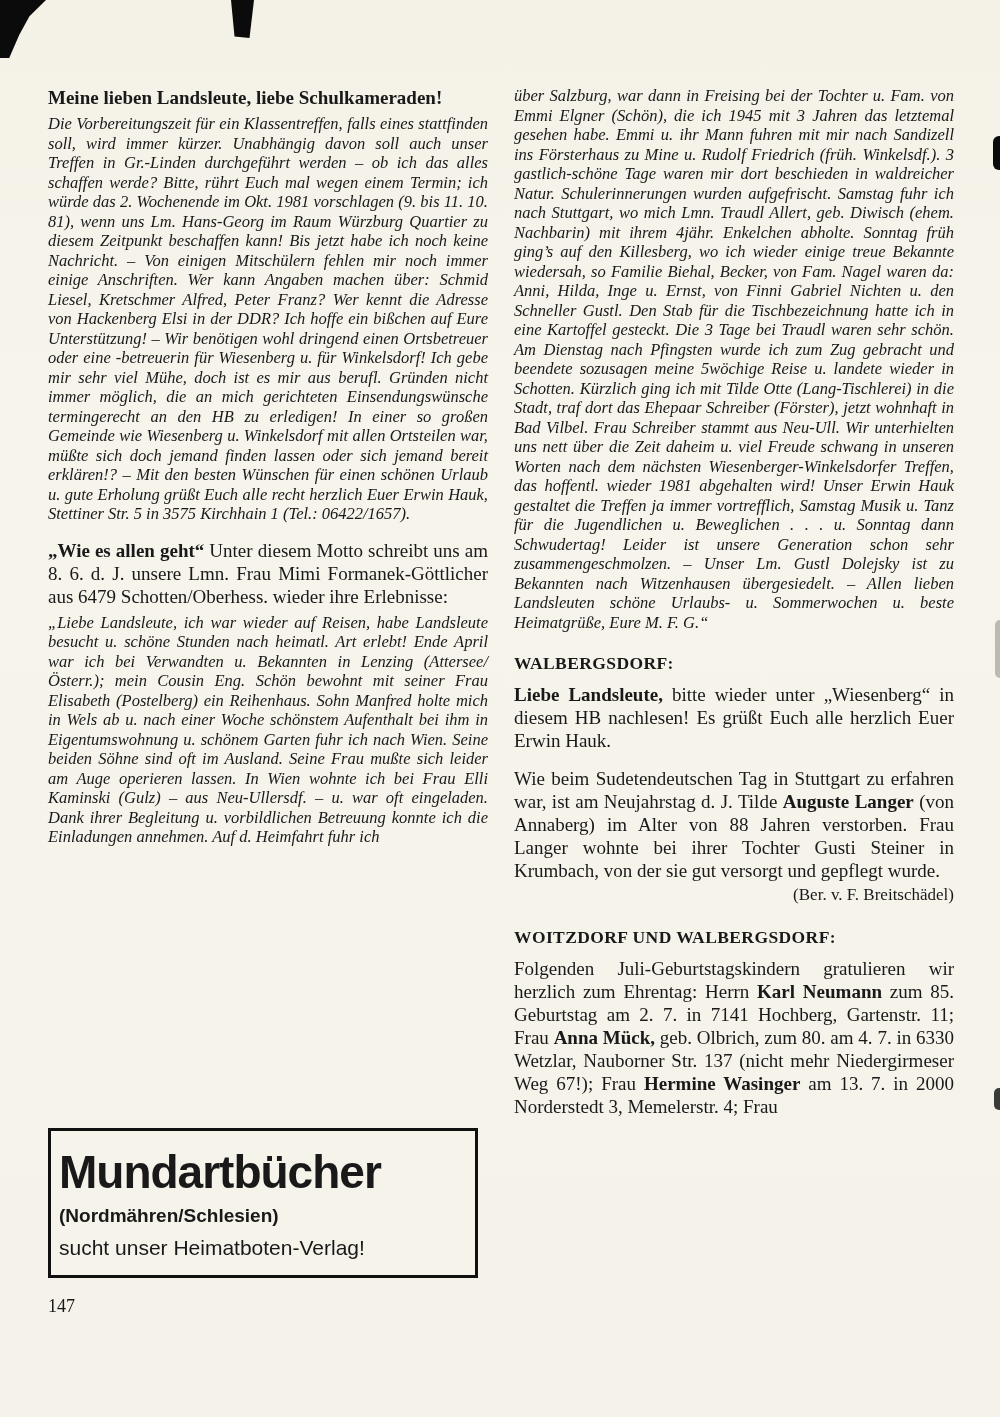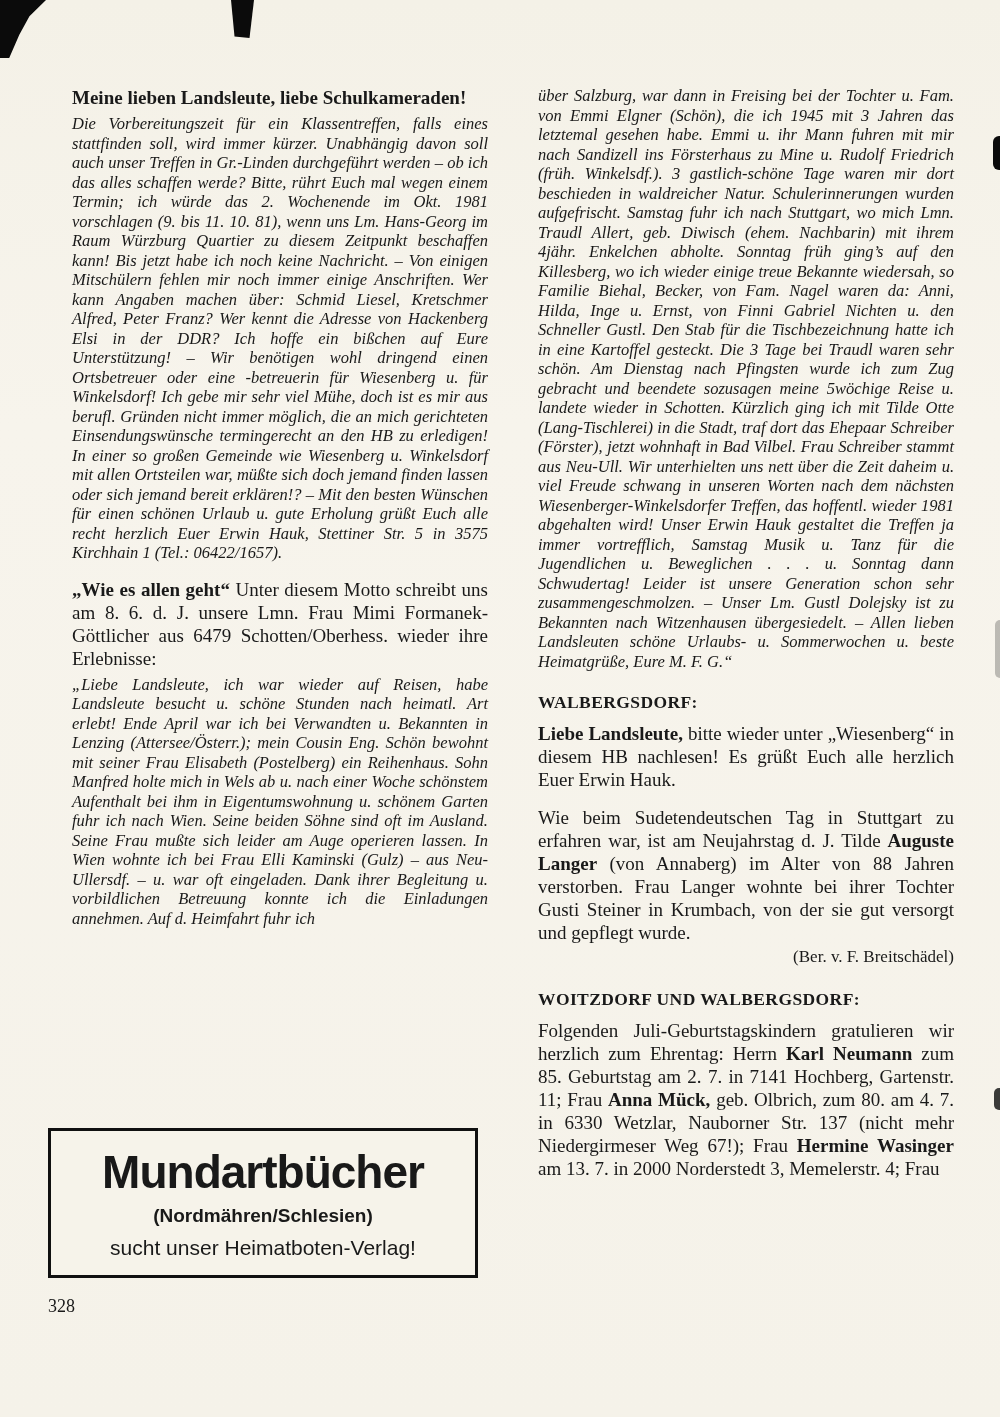--- a/index.html
+++ b/index.html
@@ -20,42 +20,42 @@
   .artifact-topbar { top:0; left:229px; width:25px; height:38px;
     clip-path:polygon(8% 0,100% 0,82% 100%,22% 96%); }
   .artifact-right1 { top:136px; right:0; width:7px; height:34px; border-radius:6px 0 0 6px; }
   .artifact-right2 { top:620px; right:0; width:5px; height:58px; opacity:.25; border-radius:5px 0 0 5px; }
   .artifact-right3 { top:1088px; right:0; width:6px; height:22px; opacity:.8; border-radius:5px 0 0 5px; }
 
   .columns {
     position:absolute; top:86px; left:48px; width:906px;
     display:flex; gap:26px;
   }
-  .col { width:440px;margin-left:24px; }
+  .col { width:440px; }
   p { text-align:justify; hyphens:auto; -webkit-hyphens:auto; }
   .doc-heading {
     font-size:19px; line-height:23px; font-weight:700; text-align:left;
     margin-bottom:2px;
   }
   .lead  { font-size:19px;   line-height:23px; }
   .small { font-size:16.5px; line-height:19.5px;font-style:italic; }
   .mid   { font-size:17px;   line-height:21px; }
   .gap-sm { margin-top:5px; }
   .gap-md { margin-top:15px; }
   .section-heading {
     font-size:17.5px; line-height:22px; font-weight:700; letter-spacing:.4px;
     margin-top:20px; margin-bottom:9px;
   }
   .byline { text-align:right; font-size:17px; line-height:22px; margin-top:2px; }
 
   .ad-box {
     position:absolute; left:48px; top:1128px; width:430px;
     border:3px solid #101010;
     padding:16px 8px 14px;
-    text-align:center;
+    text-align:left;
     font-family:"Liberation Sans","DejaVu Sans",sans-serif;
     background:#f6f3ea;
   }
   .ad-title    { font-size:46px; line-height:50px; font-weight:700; letter-spacing:-1px; }
   .ad-subtitle { font-size:19px; line-height:32px; font-weight:700; margin-top:3px; }
   .ad-tagline  { font-size:21px; line-height:26px; margin-top:3px; }
 
   .page-number { position:absolute; left:48px; top:1296px; font-size:18px; }
   b, strong { font-weight:700; }
 </style>
@@ -93,15 +93,15 @@
     </div>
 
   </div>
 
   <div class="ad-box">
     <div class="ad-title">Mundartbücher</div>
     <div class="ad-subtitle">(Nordmähren/Schlesien)</div>
     <div class="ad-tagline">sucht unser Heimatboten-Verlag!</div>
   </div>
 
-  <div class="page-number">328</div>
+  <div class="page-number">147</div>
 
 </div>
 
 </body></html>

